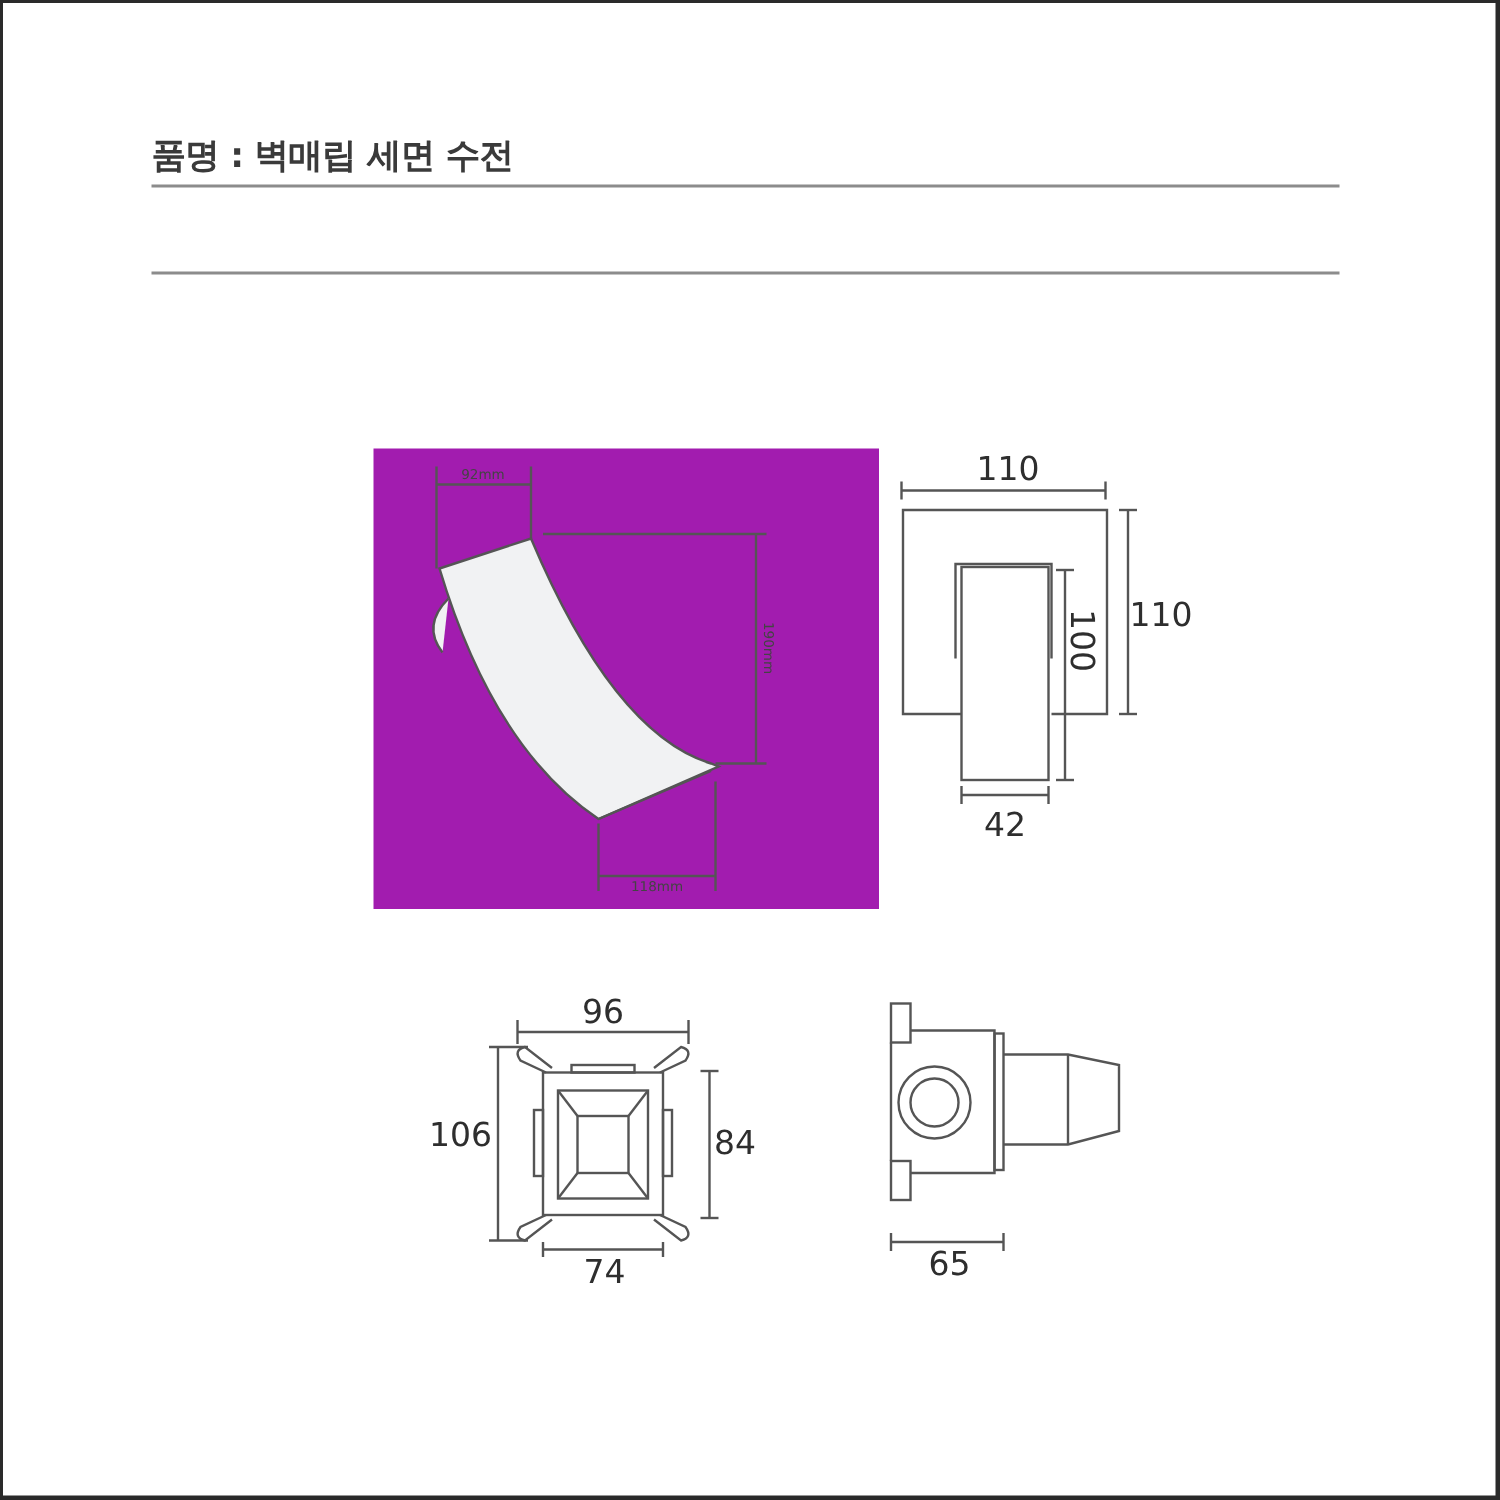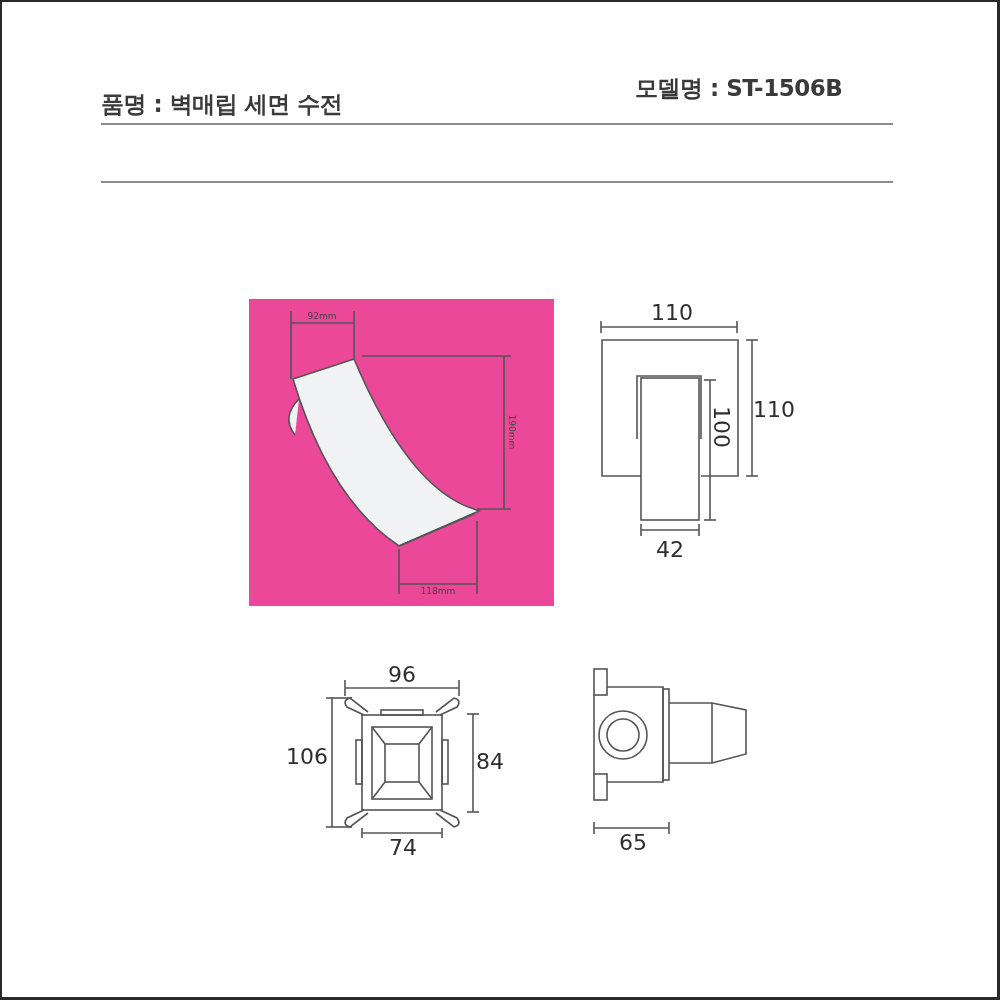--- a/index.html
+++ b/index.html
@@ -17,25 +17,24 @@
     svg { position: absolute; overflow: visible; }
     .dimtxt { font-family: "DejaVu Sans", sans-serif; fill: #2e2e2e; }
     .small { font-family: "DejaVu Sans", sans-serif; fill: #444; font-size: 9px; }
   </style>
 </head>
 <body>
 
 <div class="frame">
 
   <div class="hdr-text" style="left:99px; top:68px;margin-top:20px;">품명 : 벽매립 세면 수전</div>
-  <div class="hdr-text" style="left:633px; top:72px;">모델명 : ST-1506B</div>
   <div class="rule" style="top:121px;"></div>
   <div class="rule" style="top:179px;"></div>
 
-  <div style="position:absolute; left:247px; top:297px; width:305px; height:307px; background:#ec4899;">
+  <div style="position:absolute; left:247px; top:297px; width:337px; height:307px; background:#a21caf;">
     <svg width="305" height="307" viewBox="0 0 305 307">
       <g stroke="#555" stroke-width="1.6" fill="none">
 
         <line x1="42" y1="12" x2="42" y2="80"></line>
         <line x1="105" y1="12" x2="105" y2="60"></line>
         <line x1="42" y1="24" x2="105" y2="24"></line>
 
         <path d="M44 80 L105 60 Q160 190 225 210 L230 212 L150 247 Q80 200 44 80 Z" fill="#f1f2f3"></path>
         <path d="M150 247 L225 215"></path>
 

